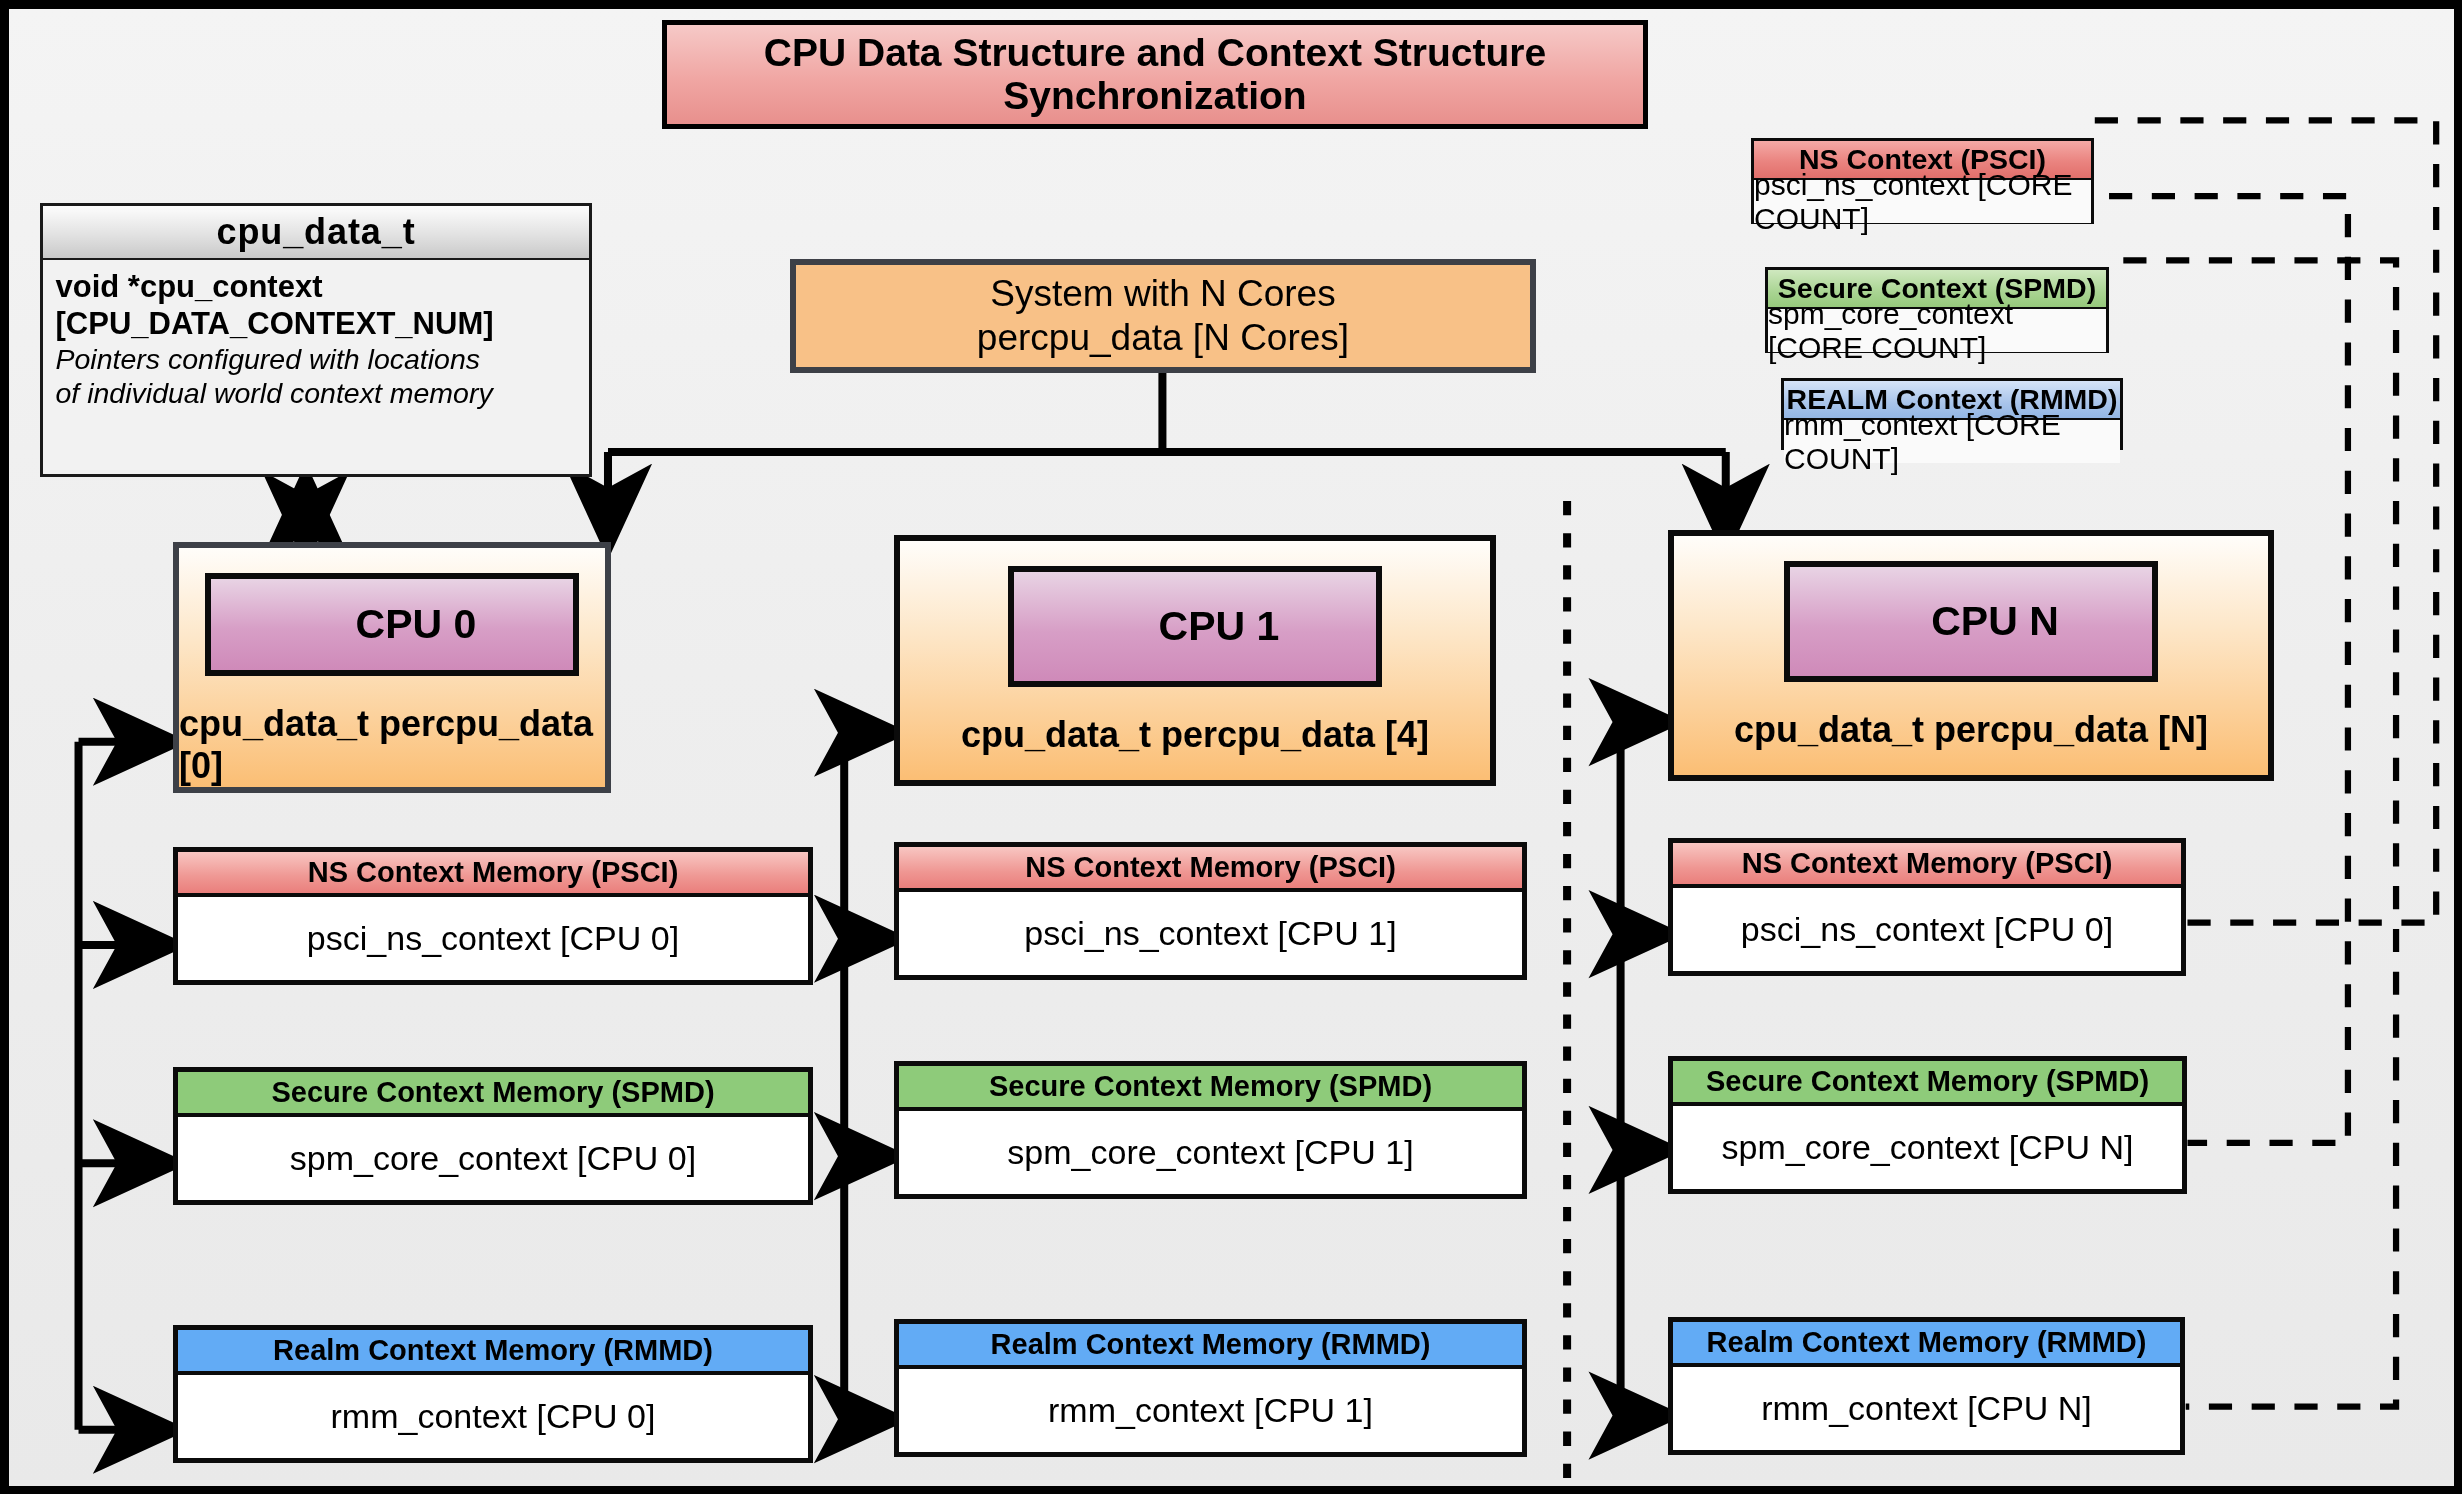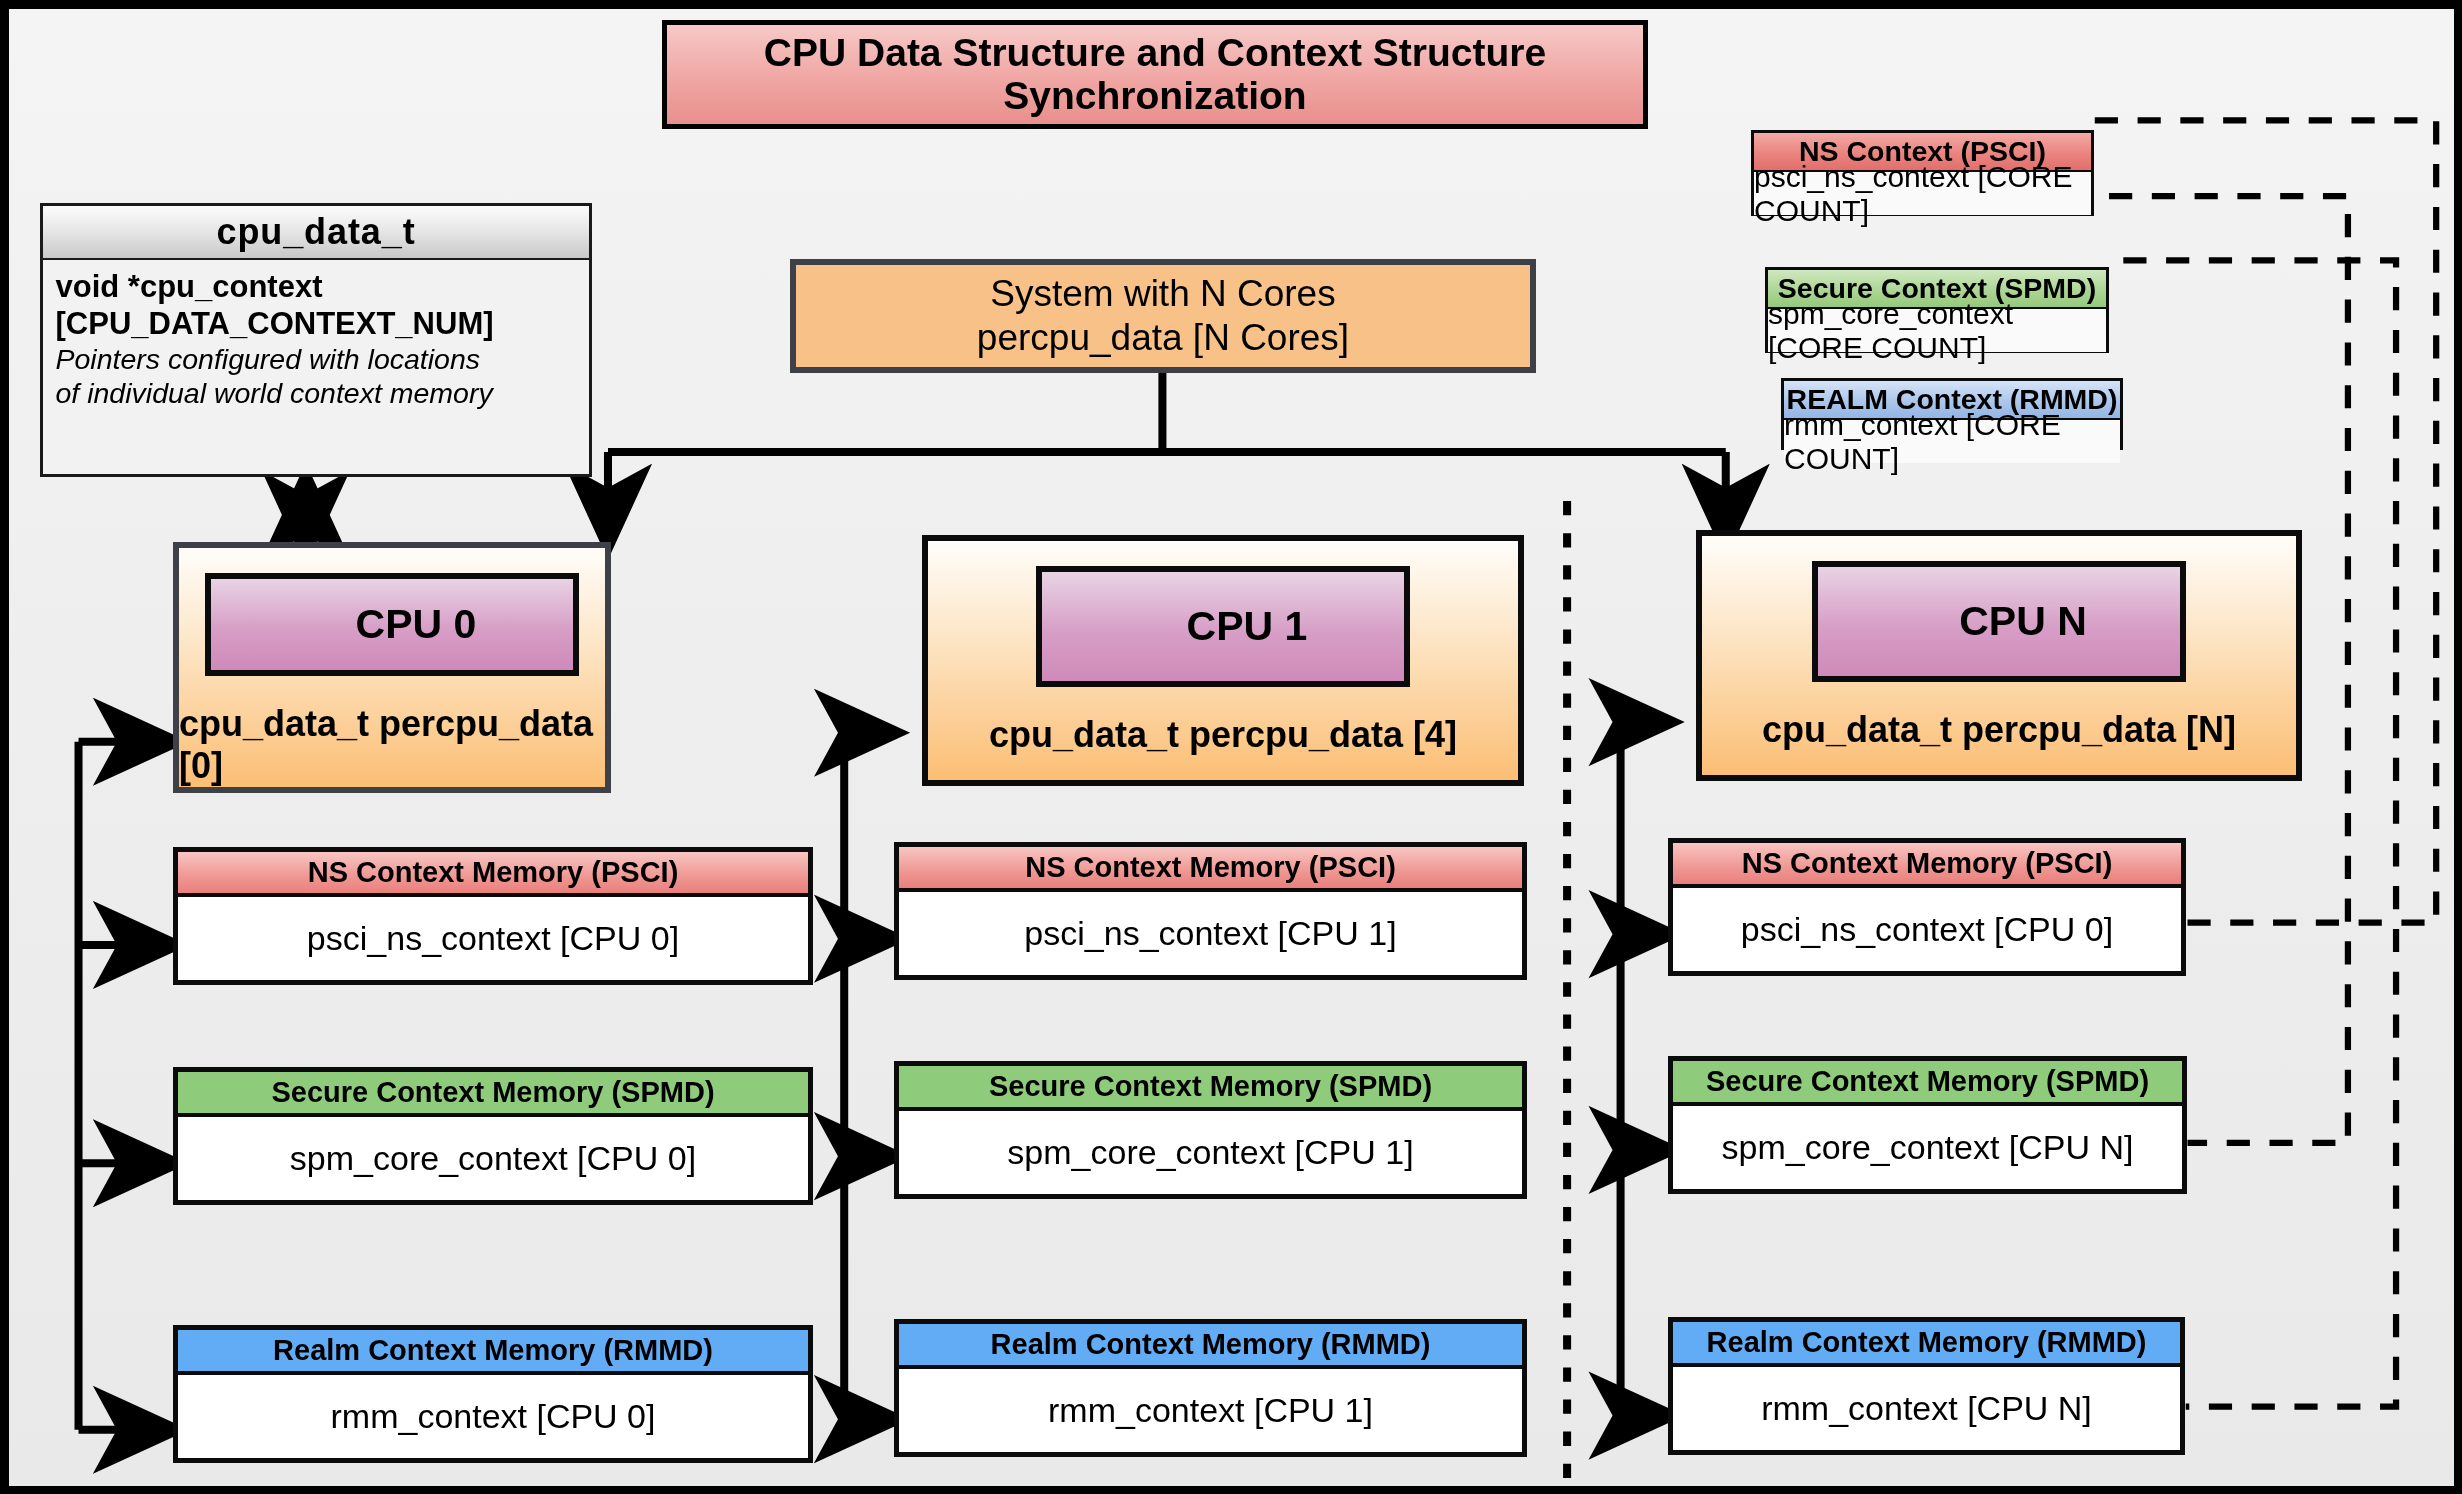--- a/index.html
+++ b/index.html
@@ -50,21 +50,21 @@
     display:flex;align-items:center;justify-content:center;text-align:center;
     font-weight:normal;font-size:37px;line-height:1.18;
   }
 
   
   .cpucard{
     border:6.2px solid #3d4047;
     background:linear-gradient(180deg,#fffdfa 0%,#fde7c9 38%,#fbbe74 100%);
     display:flex;flex-direction:column;align-items:center;
   }
-  .cpucard.plain{border:6.2px solid #0b0b0b;margin-left:28px;}
+  .cpucard.plain{border:6.2px solid #0b0b0b;}
   .cpucard .chip{
     margin-top:25px;width:314px;height:109px;
     border:6.2px solid #0b0b0b;
     background:linear-gradient(180deg,#e8d3e4 0%,#d79ec6 55%,#cf8ab9 100%);
     display:flex;align-items:center;justify-content:center;
     font-weight:bold;font-size:41px;padding-left:48px;
   }
   .cpucard .cap{margin-top:27px;font-weight:bold;font-size:36px;}
 
   
@@ -177,21 +177,21 @@
     </div>
   </div>
 
   <div class="box" id="system">
     <div>
       <div>System with N Cores</div>
       <div>percpu_data [N Cores]</div>
     </div>
   </div>
 
-  <div class="box gcard" style="left:1742px;top:121px;width:343px;height:86px;">
+  <div class="box gcard" style="left:1742px;top:129px;width:343px;height:86px;">
     <div class="gh psci">NS Context  (PSCI)</div>
     <div class="gb">psci_ns_context [CORE COUNT]</div>
   </div>
 
   <div class="box gcard" style="left:1756px;top:258px;width:344px;height:86px;">
     <div class="gh spmd">Secure Context (SPMD)</div>
     <div class="gb">spm_core_context [CORE COUNT]</div>
   </div>
 
   <div class="box gcard" style="left:1772px;top:369px;width:342px;height:72px;">

